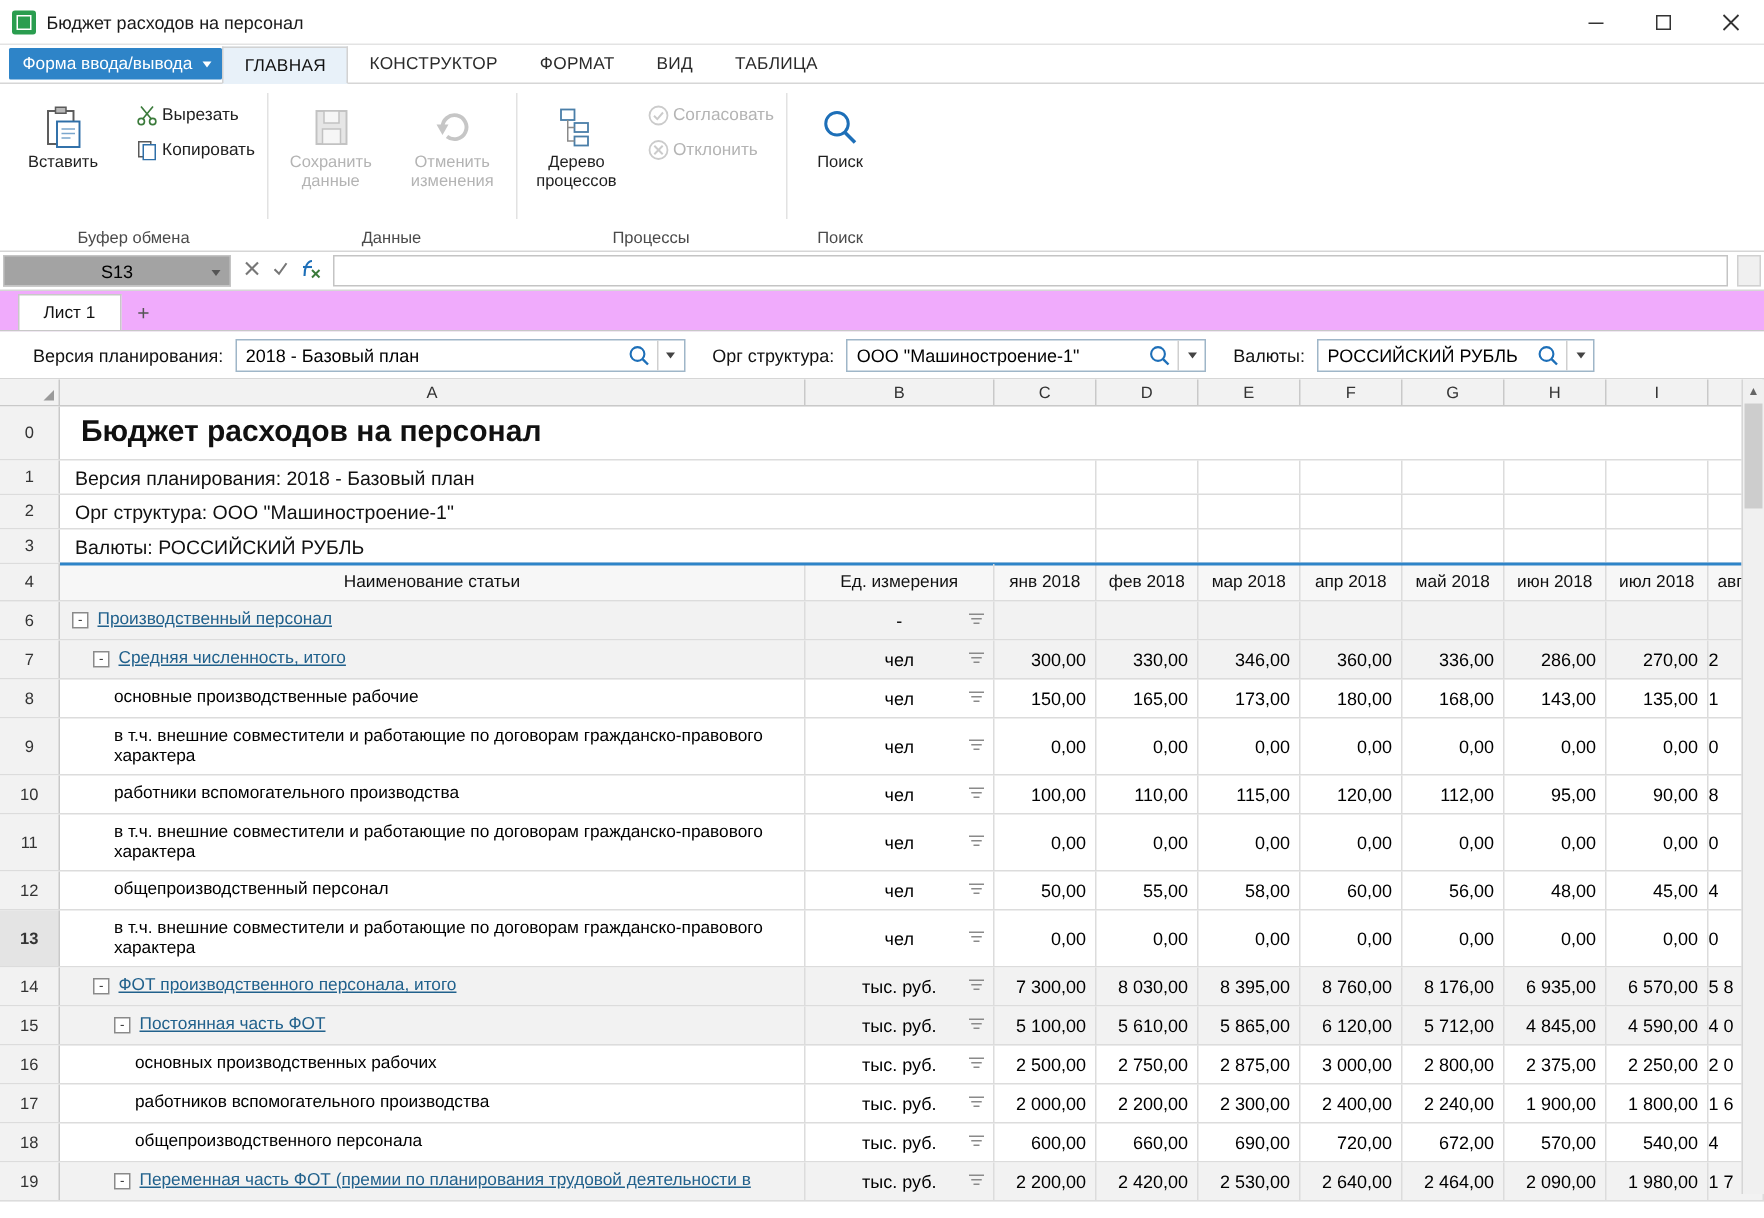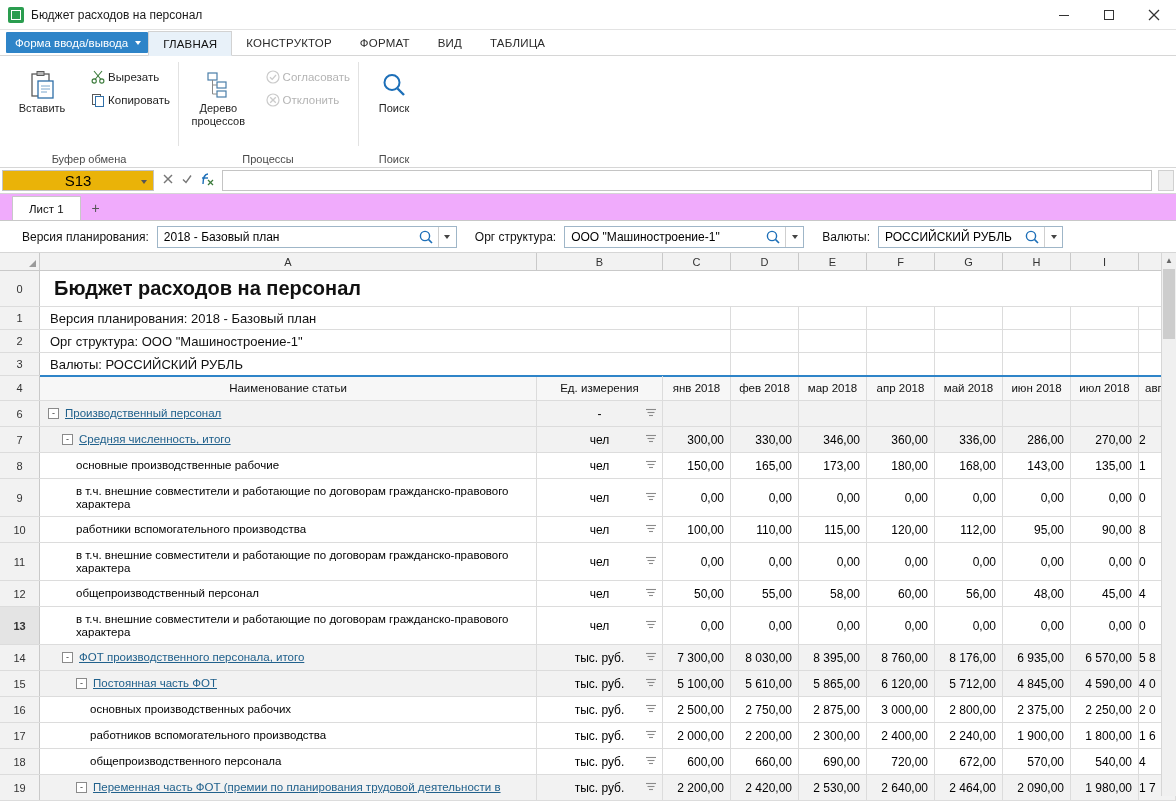--- a/index.html
+++ b/index.html
@@ -85,23 +85,23 @@
   .smallbtn { display: flex; align-items: center; font-size: 11.5px; color: #1f1f1f; padding: 0 6px; }
   .smallbtn .ico { width: 20px; display:flex; align-items:center; justify-content:center; }
   .smallbtn.dis { color: #b4b4b4; }
 
   
   .formulabar {
     height: 26px; display: flex; align-items: center; background: #fff;
     border-bottom: 1px solid #d6d6d6; padding: 0 2px;
   }
   .namebox {
-    width: 152px; height: 21px; border: 1px solid #c4c4c4; background: #eab308;
+    width: 152px; height: 21px; border: 1px solid #c4c4c4; background: #a3a3a3;
     display: flex; align-items: center; justify-content: center; position: relative;
-    font-size: 15px;
+    font-size: 12px;
   }
   .namebox .caret {
     position: absolute; right: 6px; top: 9px;
     border-left: 3.5px solid transparent; border-right: 3.5px solid transparent;
     border-top: 4px solid #555;
   }
   .fbicons { display: flex; align-items: center; gap: 7px; padding: 0 8px; }
   .fx-input {
     flex: 1; height: 21px; border: 1px solid #c4c4c4; background: #fff; margin-right: 6px;
   }
@@ -279,20 +279,44 @@
                 <rect x="4.5" y="3.5" width="8" height="10" fill="#fff" stroke="#2f6fa8" stroke-width="1"></rect>
               </svg>
             </span>
             <span>Копировать</span>
           </div>
         </div>
       </div>
       <div class="glabel">Буфер обмена</div>
     </div>
 
+    <div class="rgroup" style="width:166px">
+      <div class="gbody">
+        <div class="bigbtn dis">
+          <div class="ico">
+            <svg width="28" height="28" viewBox="0 0 28 28">
+              <rect x="4" y="3" width="20" height="22" fill="#e6e6e6" stroke="#c2c2c2" stroke-width="1.3"></rect>
+              <rect x="9" y="3" width="10" height="8" fill="#f6f6f6" stroke="#c2c2c2" stroke-width="1"></rect>
+              <rect x="8" y="15" width="12" height="10" fill="#f6f6f6" stroke="#c2c2c2" stroke-width="1"></rect>
+            </svg>
+          </div>
+          <span>Сохранить данные</span>
+        </div>
+        <div class="bigbtn dis">
+          <div class="ico">
+            <svg width="28" height="28" viewBox="0 0 28 28">
+              <path d="M7 14 a8 8 0 1 1 3 6" fill="none" stroke="#c6c6c6" stroke-width="2.6"></path>
+              <polygon points="3,12 11,12 7,19" fill="#c6c6c6"></polygon>
+            </svg>
+          </div>
+          <span>Отменить изменения</span>
+        </div>
+      </div>
+      <div class="glabel">Данные</div>
+    </div>
 
     <div class="rgroup" style="width:180px">
       <div class="gbody">
         <div class="bigbtn">
           <div class="ico">
             <svg width="26" height="28" viewBox="0 0 26 28">
               <rect x="3" y="2" width="9" height="7" fill="#fff" stroke="#4a7ea8" stroke-width="1.2"></rect>
               <rect x="12" y="11" width="9" height="6" fill="#fff" stroke="#4a7ea8" stroke-width="1.2"></rect>
               <rect x="12" y="20" width="9" height="6" fill="#fff" stroke="#4a7ea8" stroke-width="1.2"></rect>
               <path d="M7.5 9 V23 H12 M7.5 14 H12" fill="none" stroke="#8a8a8a" stroke-width="1"></path>

